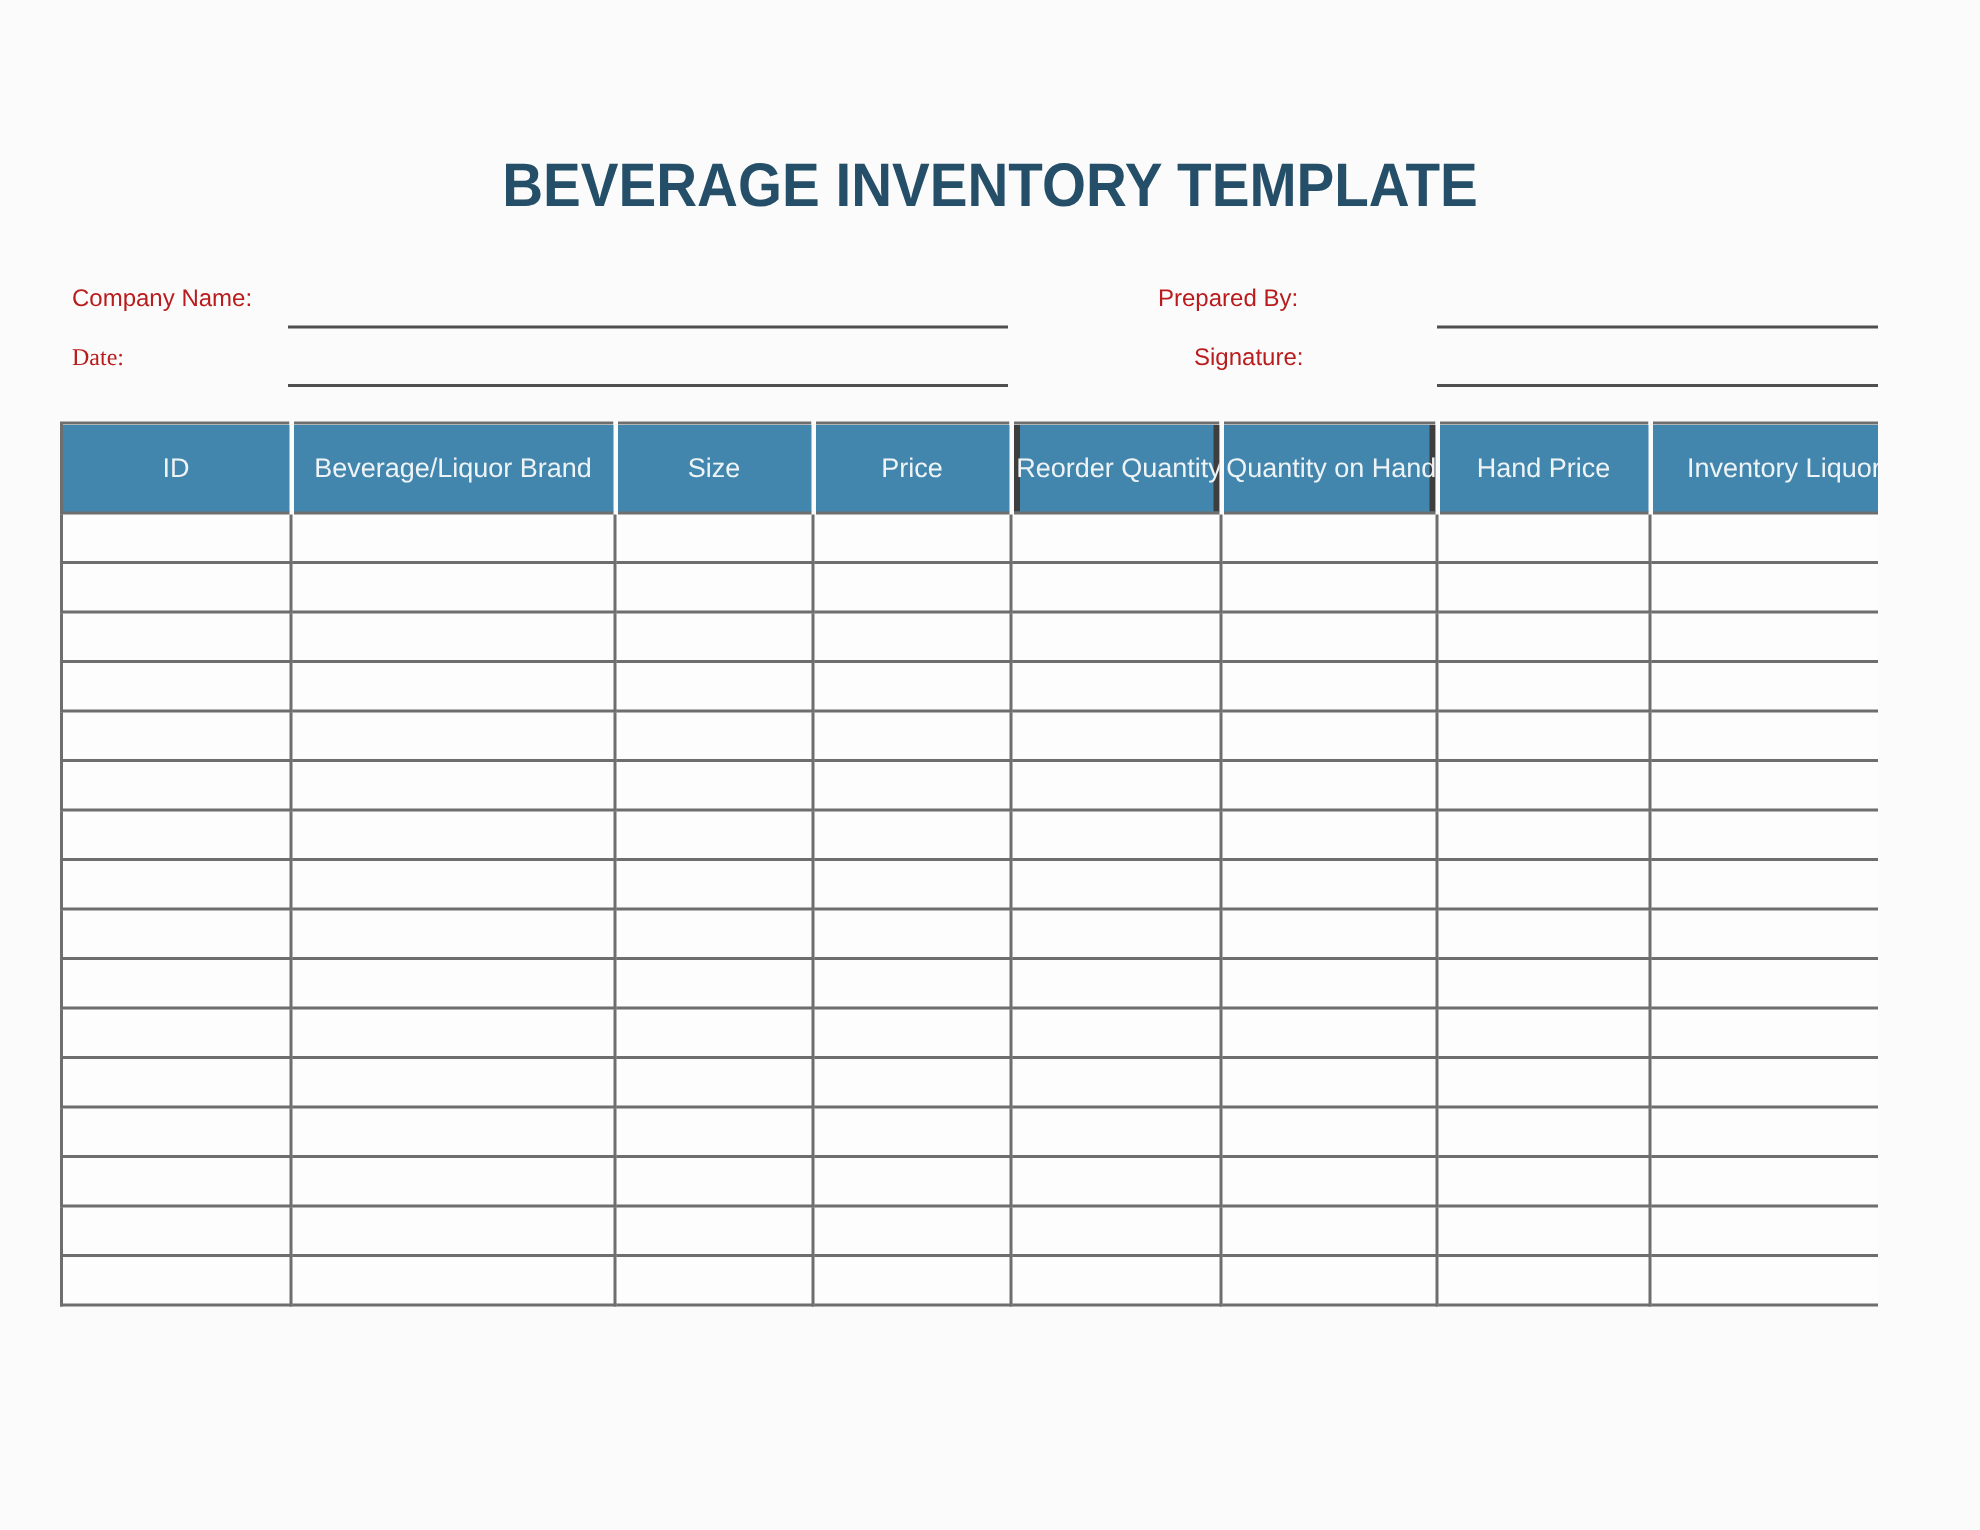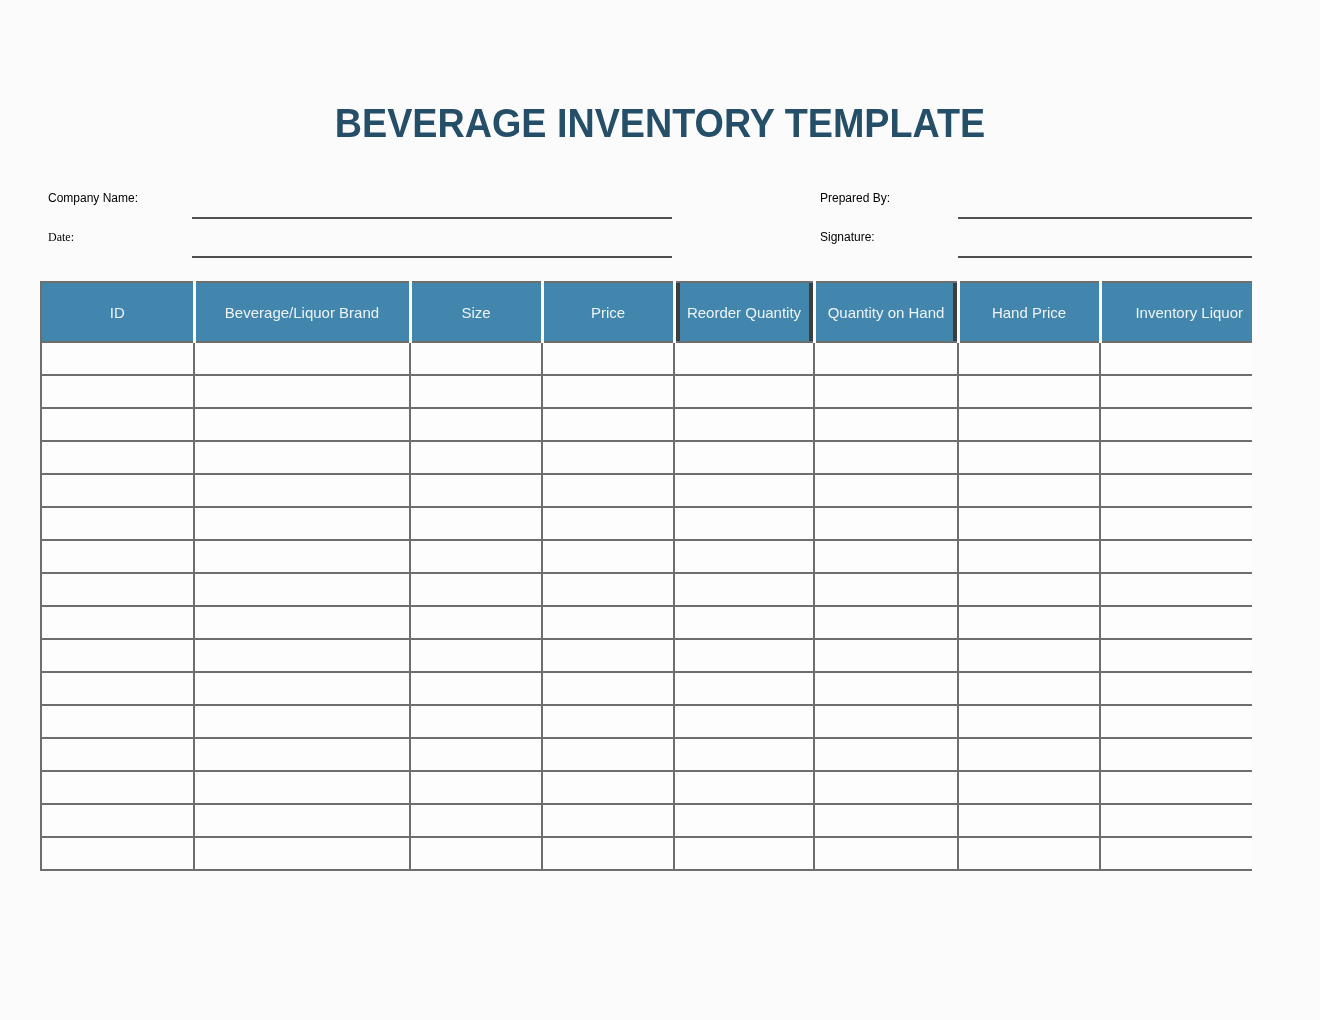--- a/index.html
+++ b/index.html
@@ -26,53 +26,53 @@
     font-weight: bold;
     letter-spacing: 0px;
     color: #254f68;
     transform: scaleX(0.92);
     transform-origin: 50% 50%;
     white-space: nowrap;
   }
   
   .form-label {
     position: absolute;
-    font-size: 12px;
-    color: #000000;
+    font-size: 16px;
+    color: #b91c1c;
     white-space: nowrap;
   }
   .fill-line {
     position: absolute;
     height: 16px;
     border-bottom: 2px solid #4f4f4f;
     background: transparent;
   }
   #label-company  { left: 48px;  top: 191px; }
   #label-date     { left: 48px;  top: 230px; font-family: Liberation Serif, serif; }
-  #label-prepared { left: 820px; top: 191px; text-align: right; }
-  #label-signature{ left: 820px; top: 230px; }
+  #label-prepared { left: 772px; top: 191px; text-align: right; }
+  #label-signature{ left: 796px; top: 230px; }
   #line-company   { left: 192px; top: 201px; width: 480px; }
   #line-date      { left: 192px; top: 240px; width: 480px; }
   #line-prepared  { left: 958px; top: 201px; width: 319px; }
   #line-signature { left: 958px; top: 240px; width: 319px; }
   
   #inv-table {
     position: absolute;
     left: 40px;
     top: 281px;
     width: 1237px;
     border-collapse: collapse;
     table-layout: fixed;
     background: #fdfdfd;
     border: 2px solid #6e6e6e;
   }
   #inv-table th {
     background: #4286ad;
     color: #eef3f6;
-    font-size: 15px;
+    font-size: 18px;
     font-weight: normal;
     text-align: center;
     vertical-align: middle;
     height: 58px;
     padding: 0 2px;
     border-left: 3px solid #fbfbfb;
     border-bottom: 2px solid #6e6e6e;
     overflow: hidden;
     white-space: nowrap;
   }

